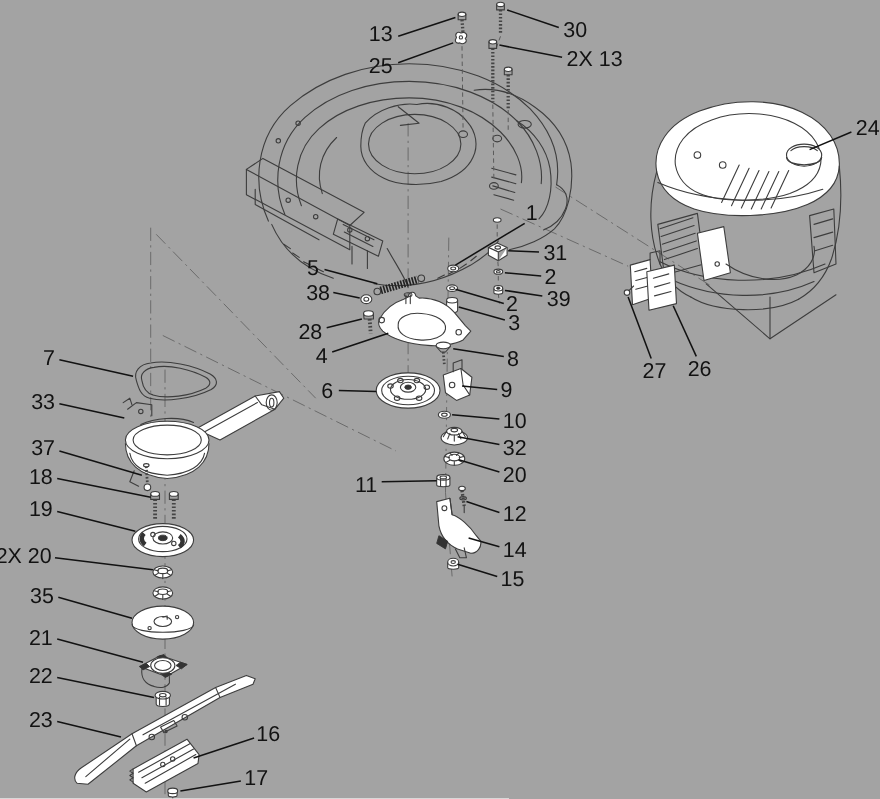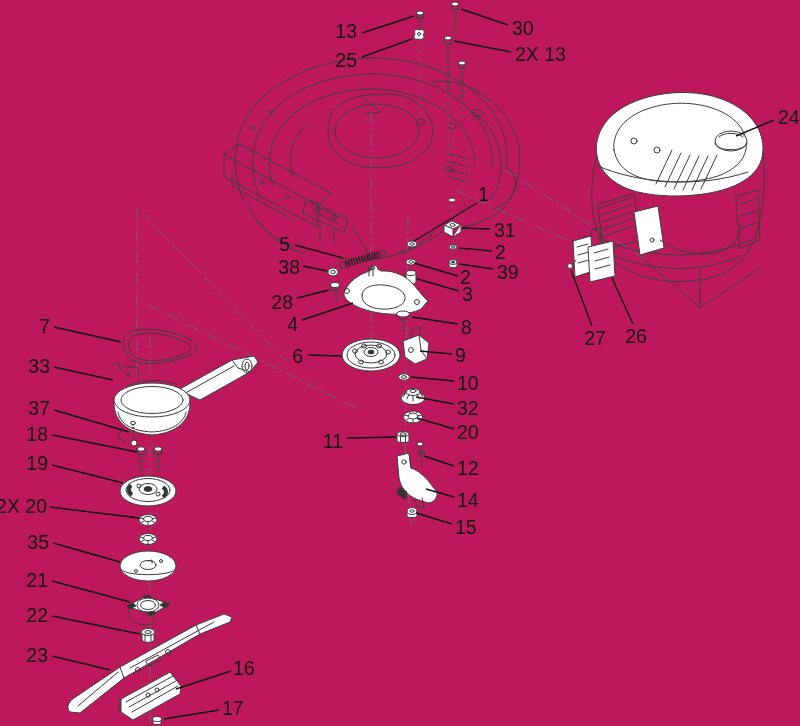--- a/index.html
+++ b/index.html
@@ -1,16 +1,16 @@
 <!DOCTYPE html>
 <html><head>
 <meta charset="utf-8">
 <style>
   html,body{margin:0;padding:0;background:#ffffff;}
-  #stage{position:relative;width:800px;height:726px;background:#be185d;overflow:hidden;}
+  #stage{position:relative;width:800px;height:726px;background:#a3a3a3;overflow:hidden;}
   svg{display:block;}
   .art{stroke:#3d3d3d;fill:none;stroke-width:1;stroke-linecap:round;stroke-linejoin:round;}
   .artw{stroke:#3d3d3d;fill:#ffffff;stroke-width:1;stroke-linejoin:round;}
   .dark{fill:#333;stroke:#333;stroke-width:.8;}
   .axis{stroke:#6a6a6a;stroke-width:.9;stroke-dasharray:12 4 2 4;fill:none;}
   .proj{stroke:#5a5a5a;stroke-width:.9;stroke-dasharray:4 3;fill:none;}
   .thread{stroke:#454545;fill:none;stroke-dasharray:1.5 1.7;}
   .leader{stroke:#121212;stroke-width:1.4;}
   .callout{font-family:"Liberation Sans","DejaVu Sans",sans-serif;font-size:19.5px;fill:#121212;}
 </style>

